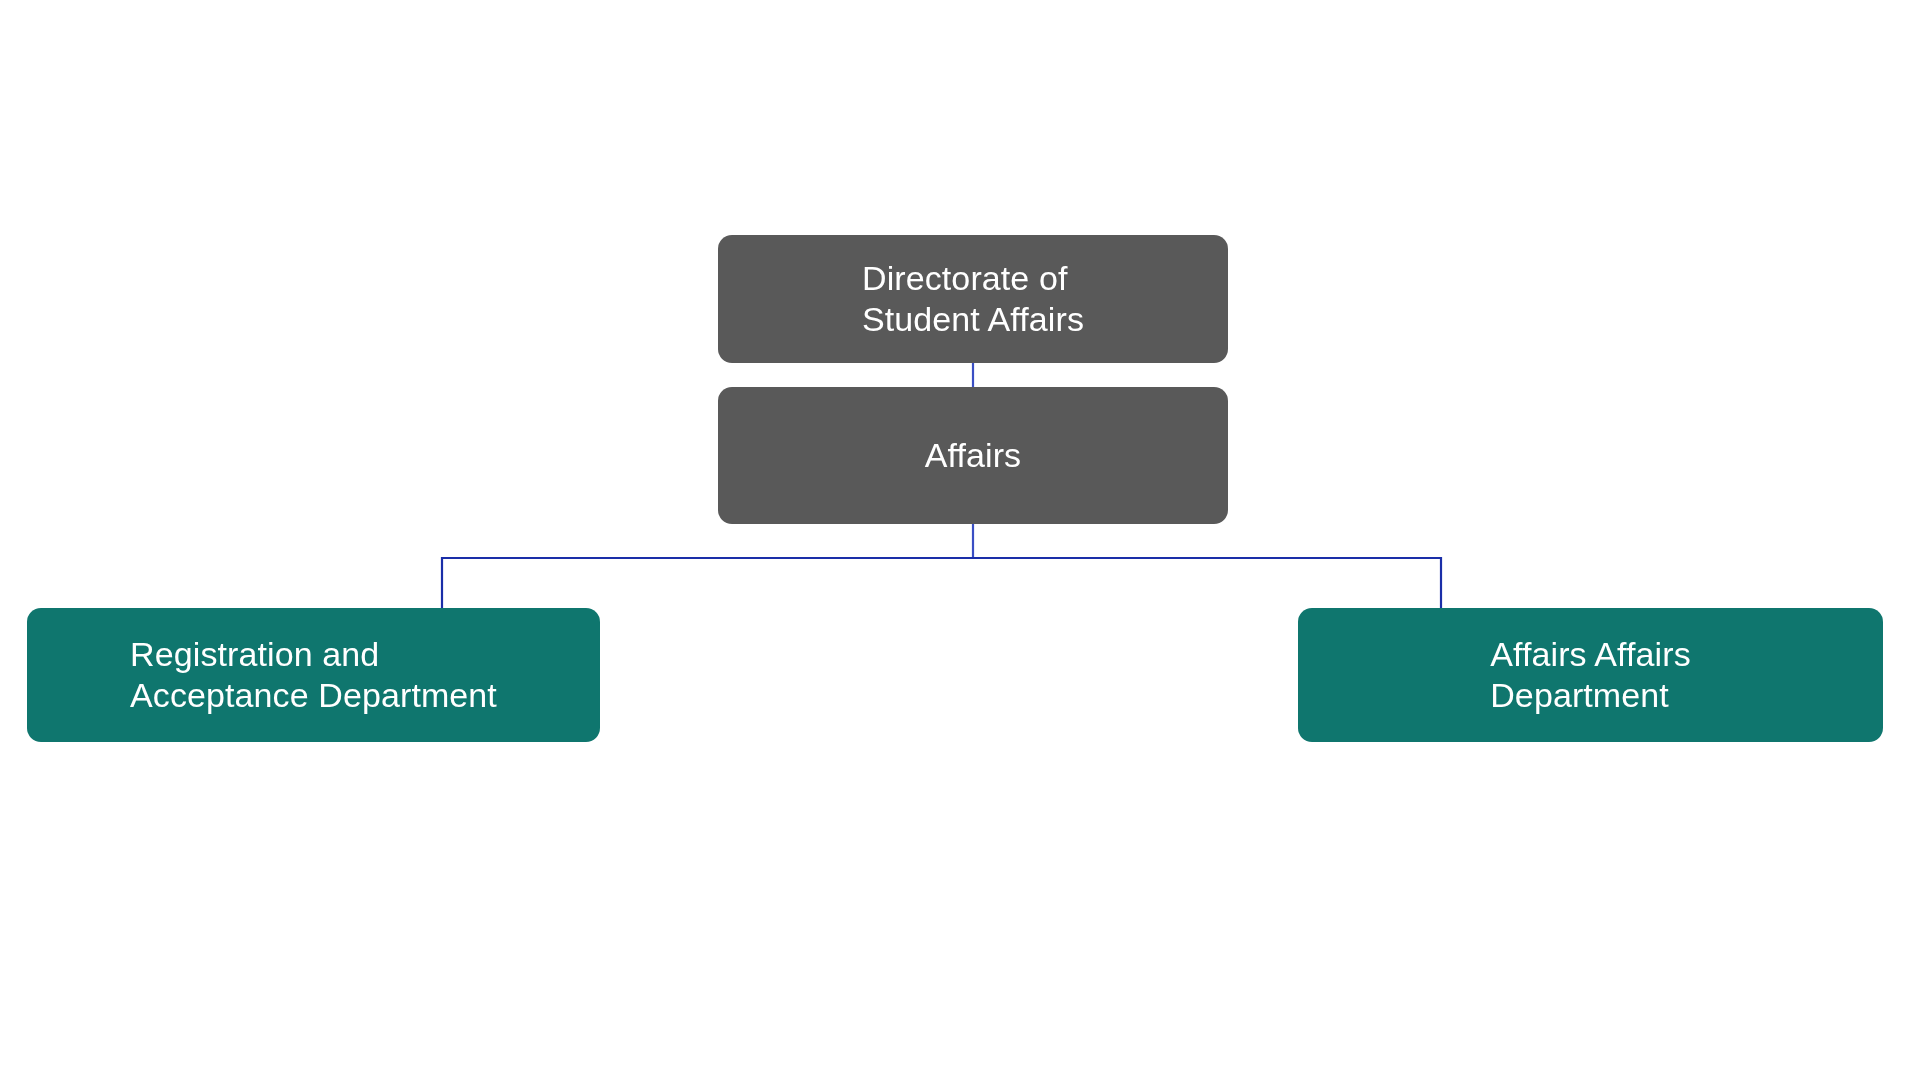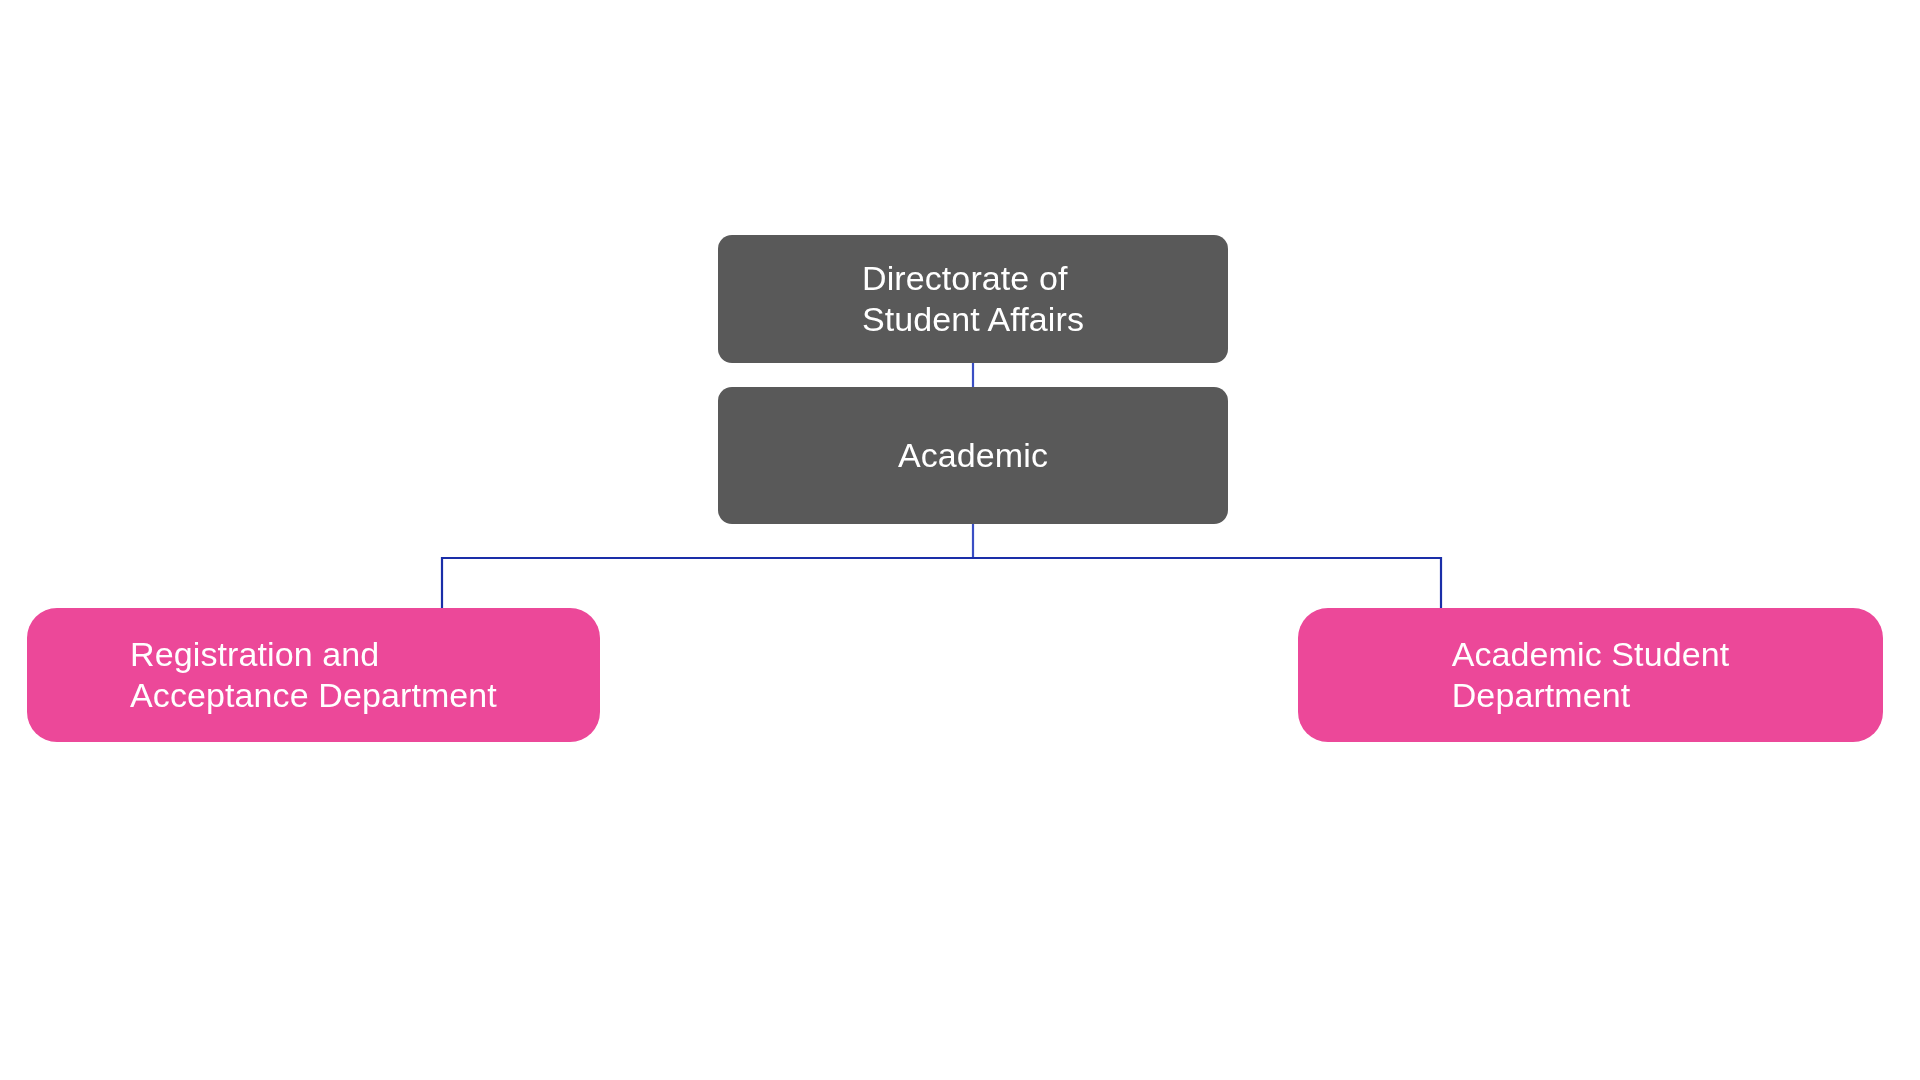--- a/index.html
+++ b/index.html
@@ -54,23 +54,22 @@
     white-space: pre-line;
   }
 
   .node.level-root,
   .node.level-head {
     background: #595959;
     font-size: 34px;
   }
 
   .node.level-dept {
-    background: #ec4899;
+    background: #0f766e;
     font-size: 34px;
-    border-radius: 30px;
   }
 
   
   #node-directorate {
     left: 718px;
     top: 235px;
     width: 510px;
     height: 128px;
   }
 
@@ -112,26 +111,26 @@
 
     <line x1="1441" y1="557" x2="1441" y2="610" stroke="#1a2ea8" stroke-width="2.2"></line>
   </svg>
 
   <div class="node level-root" id="node-directorate">
     <span class="node-label">Directorate of
 Student Affairs</span>
   </div>
 
   <div class="node level-head" id="node-director">
-    <span class="node-label">Academic</span>
+    <span class="node-label">Affairs</span>
   </div>
 
   <div class="node level-dept" id="node-registration">
     <span class="node-label">Registration and
 Acceptance Department</span>
   </div>
 
   <div class="node level-dept" id="node-academic">
-    <span class="node-label">Academic Student
+    <span class="node-label">Affairs Affairs
 Department</span>
   </div>
 
 </div>
 
 </body></html>

